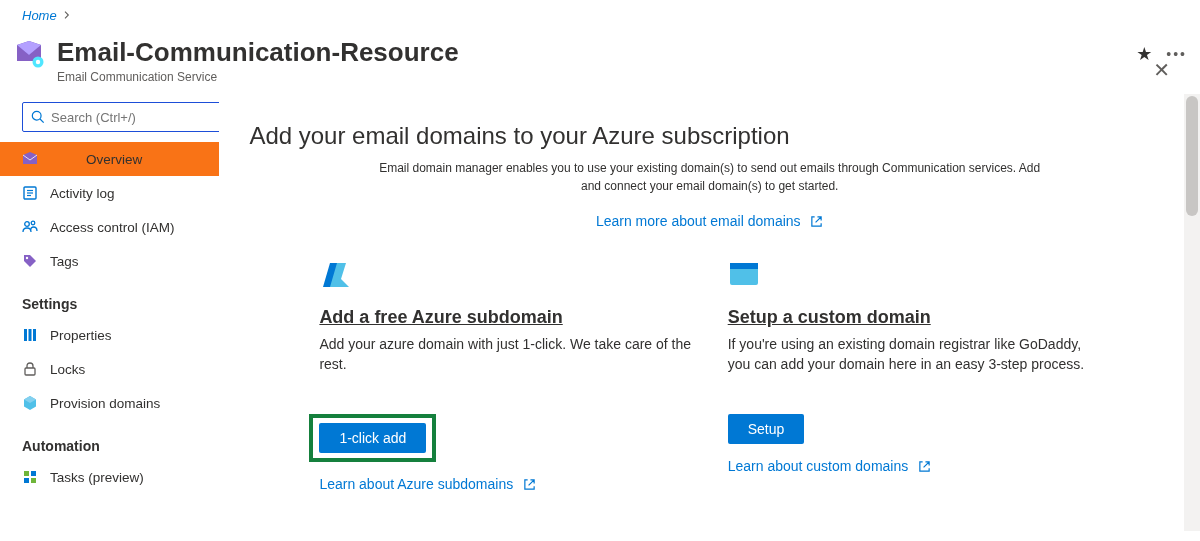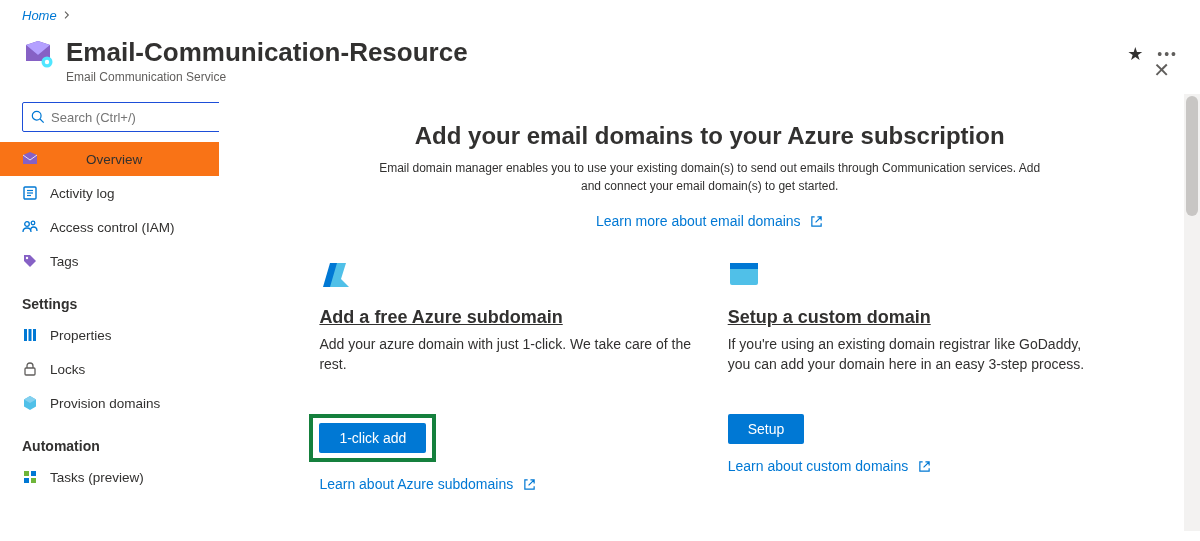--- a/index.html
+++ b/index.html
@@ -18,21 +18,21 @@
       font-size: 13px;
       display: flex;
       align-items: center;
       gap: 6px;
     }
     .breadcrumb a { color: #0078d4; text-decoration: none; font-style: italic; }
     .breadcrumb-chevron { color: #605e5c; font-size: 10px; }
     .header {
       display: flex;
       align-items: flex-start;
-      padding: 10px 22px 10px;
+      padding: 10px 13px 10px;
     }
     .header-icon svg { width: 32px; height: 32px; }
     .header-text { margin-left: 12px; flex: 1 1 auto; }
     .header-title { font-size: 26px; font-weight: 600; color: #323130; line-height: 1.2; }
     .header-subtitle { font-size: 12px; color: #605e5c; margin-top: 2px; }
     .header-actions { display: flex; align-items: center; gap: 14px; margin-left: 24px; margin-top: 6px; }
     .star { font-size: 18px; color: #323130; cursor: pointer; }
     .dots { font-size: 14px; color: #605e5c; cursor: pointer; letter-spacing: 2px; }
     .close-btn { position: absolute; top: 58px; right: 30px; font-size: 20px; color: #605e5c; cursor: pointer; font-weight: 300; }
     .body-row { display: flex; height: calc(541px - 104px); }
@@ -67,21 +67,21 @@
     }
     .nav-item.selected { background: #f97316; gap: 48px; }
     .nav-icon { width: 16px; height: 16px; display:flex; align-items:center; justify-content:center; }
     .nav-section-title {
       padding: 18px 22px 6px;
       font-size: 14px; font-weight: 600;
       color: #323130;
     }
     .nav-section-title:first-of-type { padding-top: 8px; }
     .main { flex: 1 1 auto; padding: 18px 30px 0 30px; overflow-y: auto; position: relative; }
-    .main-heading { font-size: 24px; font-weight: 700; text-align: center; margin: 10px auto 10px; }
+    .main-heading { font-size: 24px; font-weight: 400; margin: 10px auto 10px; }
     .main-sub { font-size: 12px; text-align: center; max-width: 680px; margin: 0 auto; color: #323130; line-height: 1.45; }
     .learn-link-top { text-align: center; margin: 18px 0 28px; }
     a.link { color: #0078d4; text-decoration: none; font-size: 14px; }
     .ext-icon { display:inline-block; vertical-align: -2px; margin-left: 6px; }
     .cards { display: flex; gap: 36px; padding: 0 70px 0 70px; }
     .card { flex: 1 1 0; }
     .card-icon { height: 38px; margin-bottom: 10px; }
     .card-title { font-size: 18px; font-weight: 600; margin-bottom: 6px; text-decoration: underline; }
     .card-desc { font-size: 14px; color: #323130; line-height: 1.45; margin-bottom: 20px; min-height: 60px; }
     .btn {

